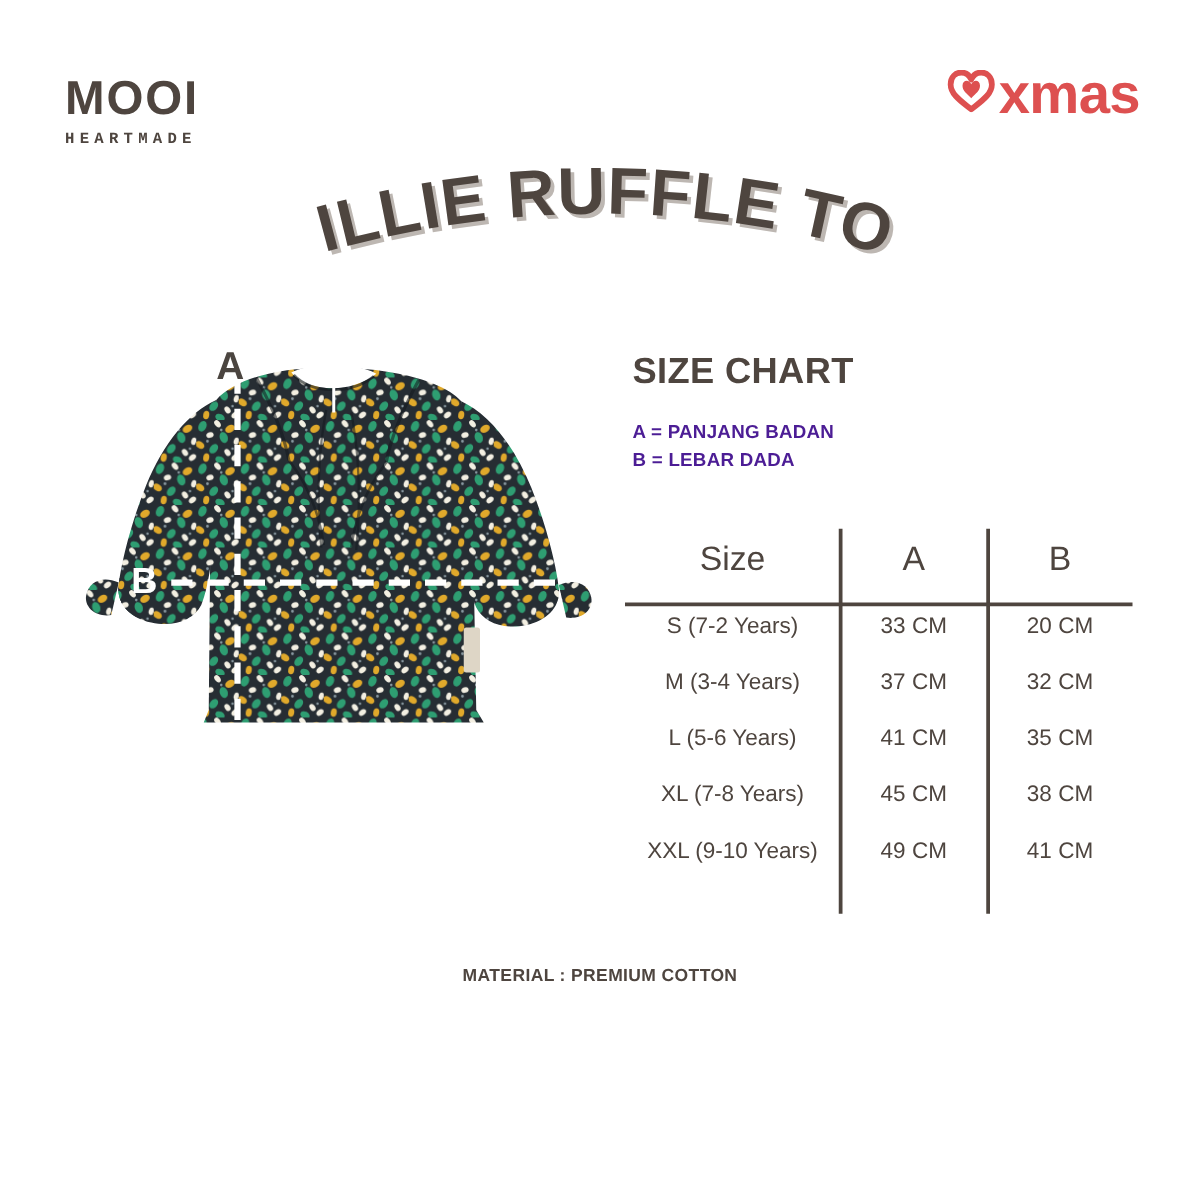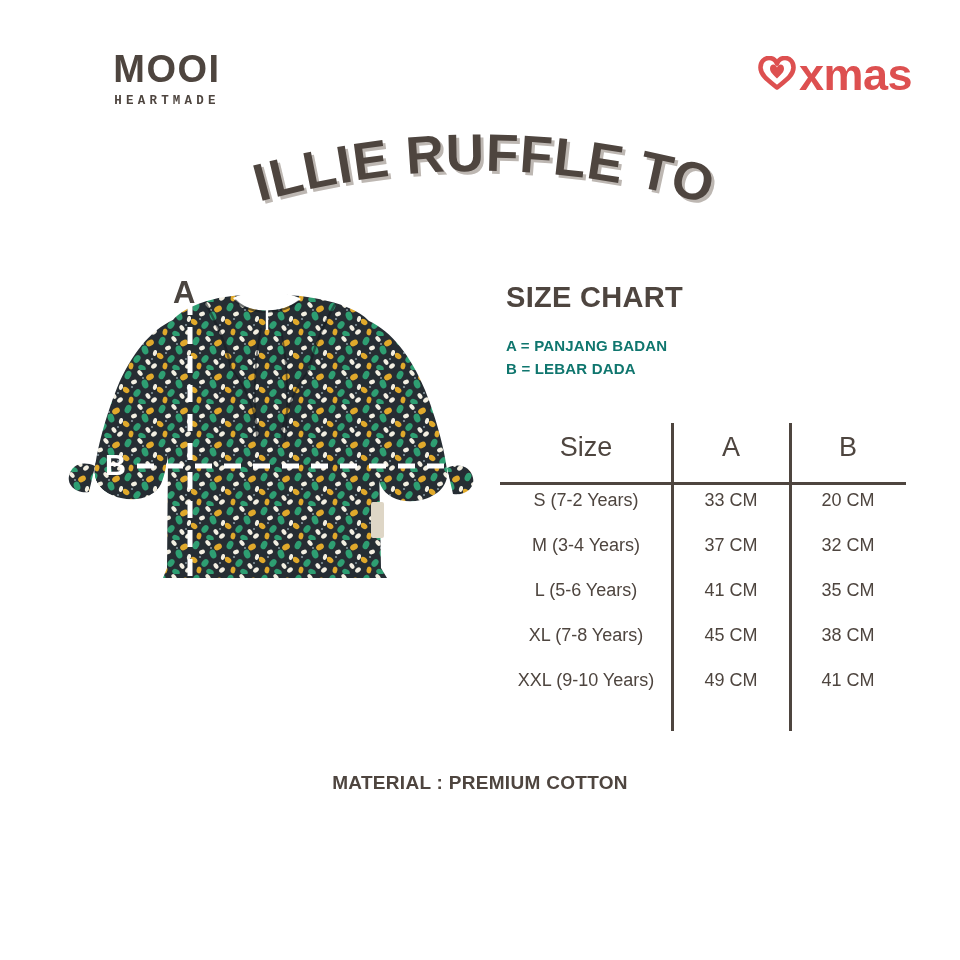--- a/index.html
+++ b/index.html
@@ -17,23 +17,22 @@
     width: 960px;
     height: 960px;
     background: #ffffff;
     overflow: hidden;
   }
 
   
   #brand-logo {
     position: absolute;
     left: 52px;
-    top: 50px;
+    top: 60px;
     width: 230px;
-    text-align: center;
   }
   #brand-wordmark {
     font-family: "Liberation Sans", sans-serif;
     font-weight: 700;
     font-size: 38px;
     letter-spacing: 1.5px;
     color: #4e453f;
     line-height: 1;
   }
   #brand-tagline {
@@ -152,21 +151,21 @@
     letter-spacing: 0.3px;
     color: #4e453f;
     line-height: 1;
     margin: 0 0 22px 0;
   }
   .legend-line {
     font-family: "Liberation Sans", sans-serif;
     font-weight: 700;
     font-size: 15px;
     letter-spacing: 0.2px;
-    color: #0f766e;
+    color: #4c1d95;
     line-height: 1.55;
   }
 
   
   #size-table-wrap {
     position: absolute;
     left: 500px;
     top: 420px;
     width: 406px;
     height: 312px;
@@ -221,21 +220,21 @@
 
   
   #material-note {
     position: absolute;
     left: 0;
     top: 772px;
     width: 960px;
     text-align: center;
     font-family: "Liberation Sans", sans-serif;
     font-weight: 700;
-    font-size: 19px;
+    font-size: 14px;
     letter-spacing: 0.3px;
     color: #4e453f;
   }
 </style>
 </head>
 <body>
 
 <div id="page">
 
   <div id="brand-logo">

